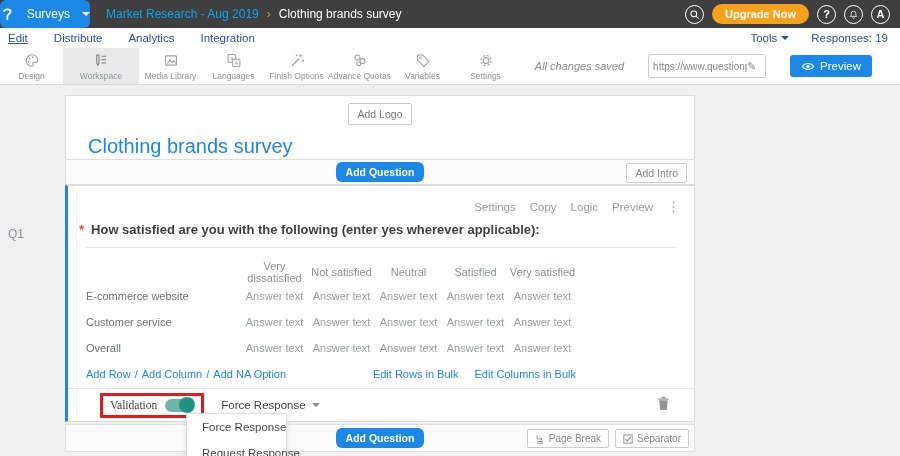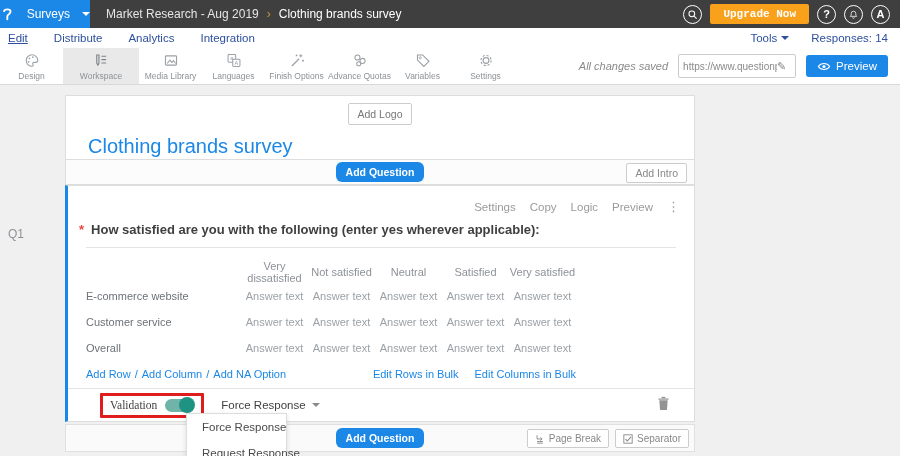--- a/index.html
+++ b/index.html
@@ -1,48 +1,48 @@
 <!DOCTYPE html>
 <html><head>
 <meta charset="utf-8">
 <style>
   * { margin:0; padding:0; box-sizing:border-box; }
   body { font-family:"Liberation Sans", sans-serif; }
   .screen { position:relative; width:900px; height:456px; background:#f0f0f0; overflow:hidden; }
 
   
   .topbar { position:absolute; top:0; left:0; width:900px; height:28px; background:#3f3f3f; display:flex; align-items:center; }
-  .logo-area { width:90px; height:28px; background:#1b87e6; display:flex; align-items:center; justify-content:center; gap:12px; cursor:pointer; }
+  .logo-area { width:90px; height:28px; background:#1b87e6; display:flex; align-items:center; justify-content:center; gap:12px; cursor:pointer;border-radius:6px; }
   .logo-area .brand-label { color:#fff; font-size:12px; }
   .caret { width:0; height:0; border-left:4px solid transparent; border-right:4px solid transparent; border-top:4px solid #fff; display:inline-block; }
   .breadcrumb { display:flex; align-items:center; gap:8px; margin-left:16px; font-size:12px; }
-  .crumb-parent { color:#e5e5e5; cursor:pointer; }
+  .crumb-parent { color:#0ea5e9; cursor:pointer; }
   .crumb-sep { color:#c9913f; font-size:12px; }
   .crumb-current { color:#ffffff; }
   .topbar-right { margin-left:auto; display:flex; align-items:center; gap:8px; padding-right:10px; }
   .circle-btn { width:19px; height:19px; border:1.4px solid #fff; border-radius:50%; display:flex; align-items:center; justify-content:center; color:#fff; font-size:11px; font-weight:bold; cursor:pointer; }
-  .upgrade-btn { background:#f9a11b; color:#fff; font-size:11px; font-weight:bold; border:none; border-radius:2px; padding:4px 13px; cursor:pointer;font-family:Liberation Mono, monospace; }
+  .upgrade-btn { background:#f9a11b; color:#fff; font-size:11px; font-weight:bold; border:none; border-radius:10px; padding:4px 13px; cursor:pointer; }
 
   
   .menubar { position:absolute; top:28px; left:0; width:900px; height:20px; background:#fff; display:flex; align-items:center; font-size:11.5px; }
   .menu-item { color:#2d4f9e; margin-left:26px; cursor:pointer; }
   .menu-item:first-child { margin-left:8px; }
   .menu-item.active { text-decoration:underline; }
   .menubar-right { margin-left:auto; display:flex; align-items:center; gap:22px; padding-right:12px; }
   .tools { color:#2d4f9e; cursor:pointer; display:flex; align-items:center; gap:4px; }
   .tools .caret { border-top-color:#2d4f9e; }
   .responses { color:#2d4f9e; cursor:pointer; }
 
   
   .toolbar { position:absolute; top:48px; left:0; width:900px; height:37px; background:#fff; border-bottom:1px solid #d9d9d9; display:flex; align-items:stretch; }
   .tool-item { width:63px; display:flex; flex-direction:column; align-items:center; justify-content:center; gap:2px; cursor:pointer; }
   .tool-item.active { background:#e9e9e9; width:76px; }
   .tool-item svg { display:block; }
   .tool-label { font-size:8.5px; color:#8d9196; white-space:nowrap; }
-  .toolbar-right { margin-left:auto; display:flex; align-items:center; gap:10px; padding-right:12px; }
+  .toolbar-right { margin-left:auto; display:flex; align-items:center; gap:24px; padding-right:28px; }
   .saved-text { font-style:italic; color:#8a8a8a; font-size:11px; }
   .url-box { display:flex; align-items:center; width:118px; height:24px; border:1px solid #ccc; border-radius:2px; background:#fff; padding:0 4px; }
   .url-input { border:none; outline:none; width:94px; font-size:10px; color:#8a8a8a; font-family:"Liberation Sans",sans-serif; }
   .pencil { color:#8a8a8a; font-size:11px; cursor:pointer; }
   .preview-btn { display:flex; align-items:center; gap:5px; background:#1b87e6; color:#fff; border:none; border-radius:3px; font-size:11.5px; padding:5px 11px; cursor:pointer; }
 
   
   .content { position:absolute; top:85px; left:0; width:900px; height:371px; background:#f0f0f0; }
   .q-num { position:absolute; left:8px; top:142px; font-size:12px; color:#8d9196; }
 
@@ -137,21 +137,21 @@
   <div class="menubar">
     <span class="menu-item active">Edit</span>
     <span class="menu-item">Distribute</span>
     <span class="menu-item">Analytics</span>
     <span class="menu-item">Integration</span>
     <div class="menubar-right">
       <span class="tools">
         <span>Tools</span>
         <span class="caret"></span>
       </span>
-      <span class="responses">Responses: 14</span>
+      <span class="responses">Responses: 19</span>
     </div>
   </div>
 
   <div class="toolbar">
     <div class="tool-item">
       <svg width="18" height="17" viewBox="0 0 20 20">
           <path d="M10 3.2 a6.8 6.8 0 1 0 0 13.6 c1.8 0 1.6-1.6 1-2.4 -.8-1 .2-2.2 1.6-2.2 h1.6 a2.6 2.6 0 0 0 2.6-2.6 A6.8 6.8 0 0 0 10 3.2 z" fill="none" stroke="#9aa0a6" stroke-width="1.3"></path>
           <circle cx="7" cy="7.5" r="1" fill="#9aa0a6"></circle>
           <circle cx="11" cy="6" r="1" fill="#9aa0a6"></circle>
           <circle cx="6" cy="11.5" r="1" fill="#9aa0a6"></circle>

